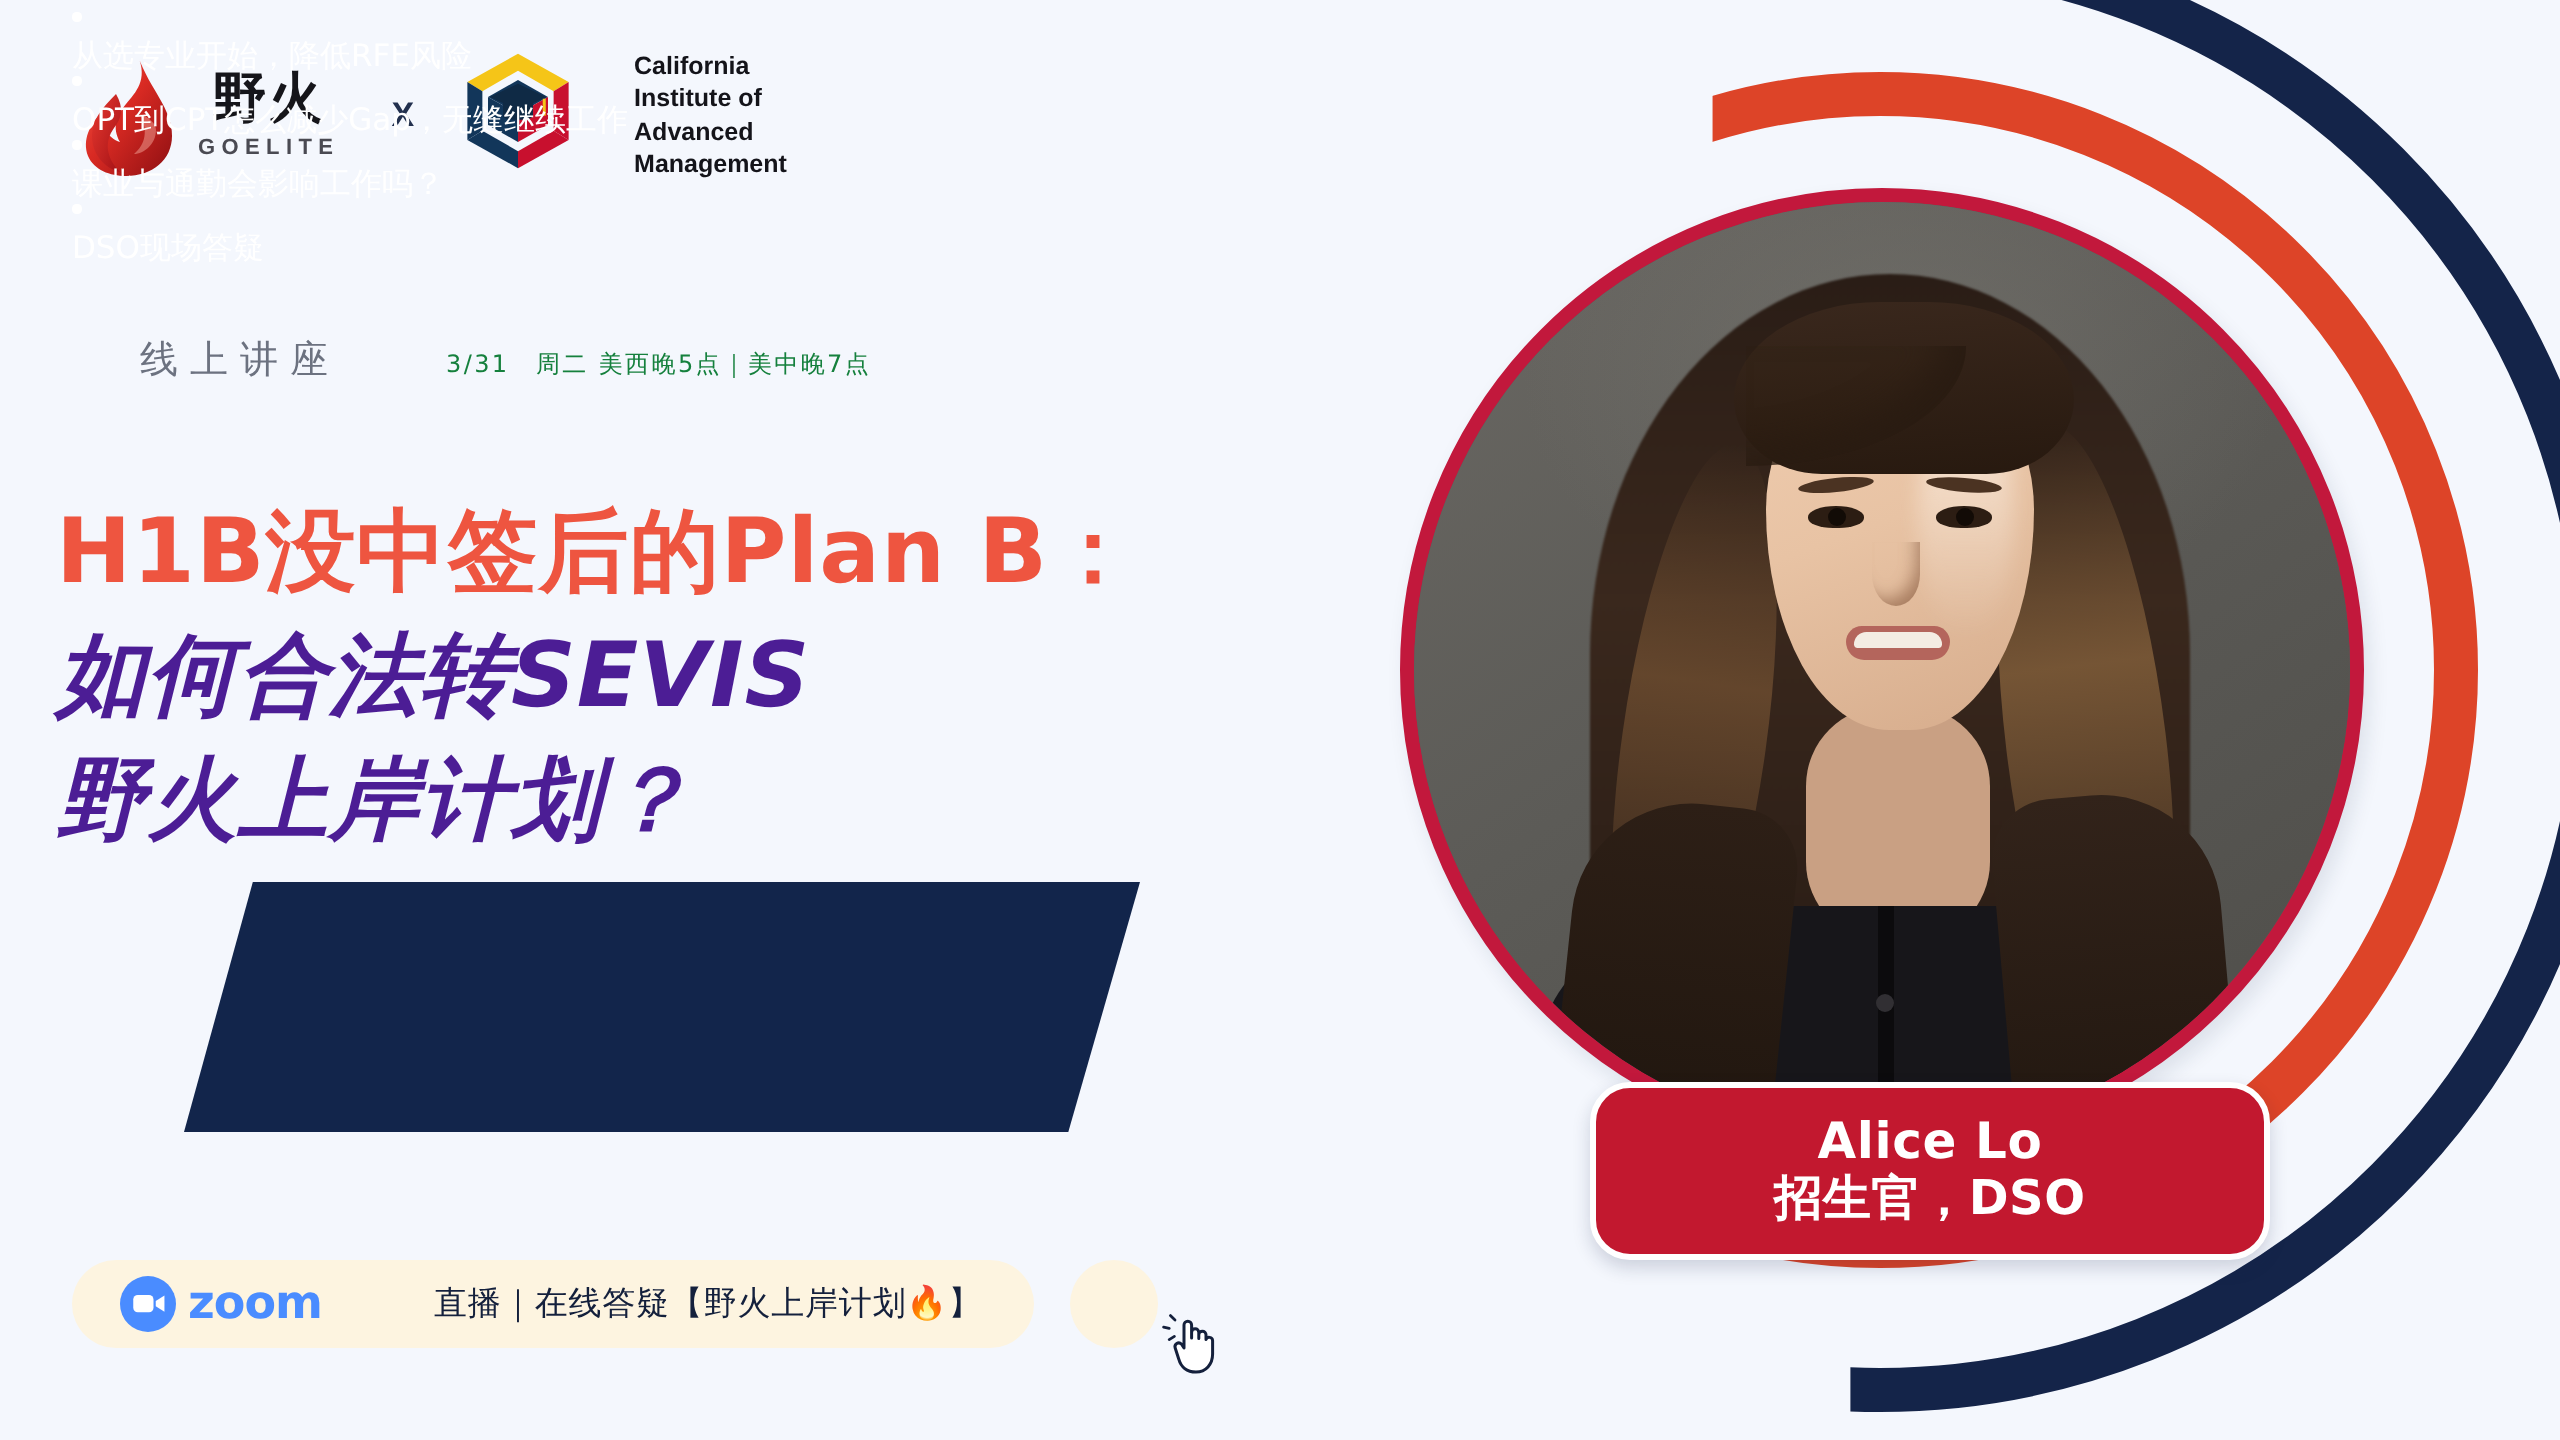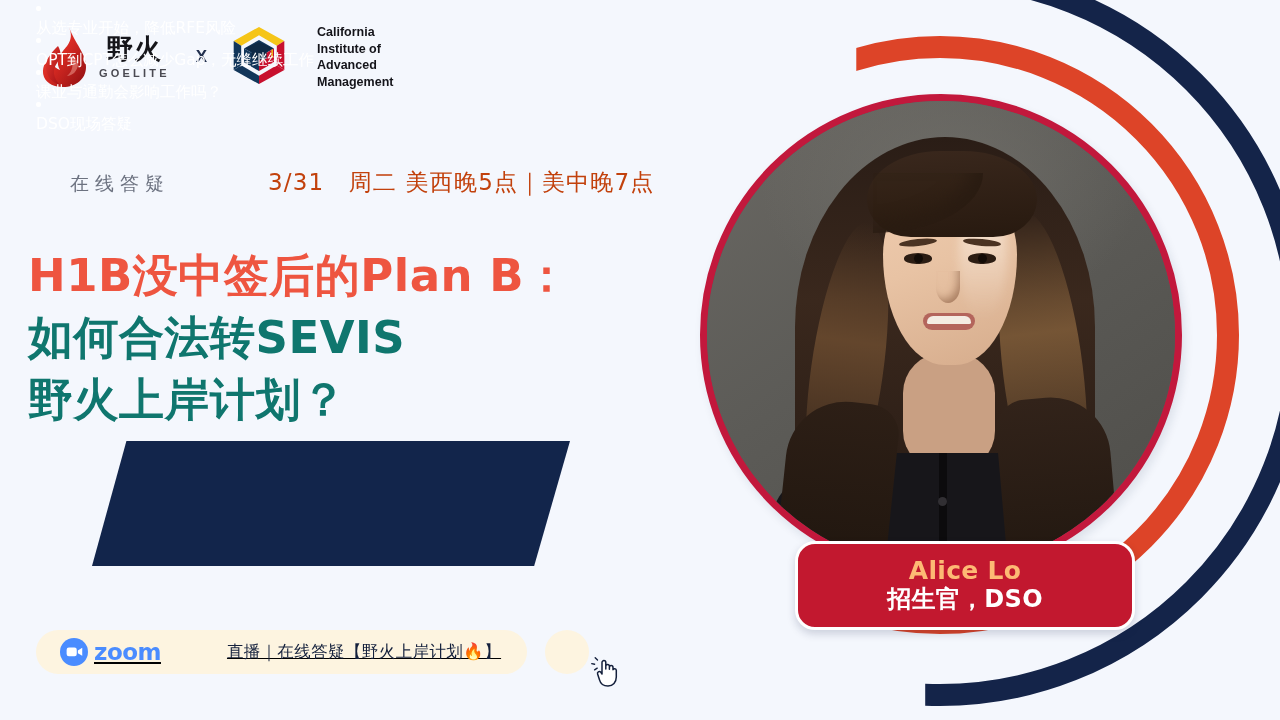--- a/index.html
+++ b/index.html
@@ -101,43 +101,43 @@
     display: flex;
     align-items: baseline;
   }
   #eyebrow-kicker {
     font-size: 19px;
     color: #6c7280;
     letter-spacing: 6px;
     font-family: "DejaVu Sans", sans-serif;
   }
   #eyebrow-datetime {
-    font-size: 23px;
-    color: #c2410c;
+    font-size: 12px;
+    color: #15803d;
     letter-spacing: 1.2px;
-    margin-left: 98px;
+    margin-left: 53px;
     font-family: "DejaVu Sans", sans-serif;
   }
 
   
   #headline {
     position: absolute;
     left: 28px; top: 245px;
     width: 690px;
   }
   .hl-line {
     font-family: "DejaVu Sans", sans-serif;
     font-weight: 700;
     font-size: 45px;
     line-height: 62px;
     letter-spacing: 0.5px;
     white-space: nowrap;
   }
   #hl-line-1 { color: #ee5540; }
-  #hl-line-2, #hl-line-3 { color: #0f766e; }
+  #hl-line-2, #hl-line-3 { color: #4c1d95; font-style: italic; }
 
   
   #bullets-panel {
     position: absolute;
     left: 92px; top: 441px;
     width: 478px; height: 125px;
     background: #12254b;
     clip-path: polygon(7.2% 0%, 100% 0%, 92.5% 100%, 0% 100%);
     box-shadow: 4px 5px 0 rgba(20,36,73,0.07);
   }
@@ -353,21 +353,21 @@
     display: flex;
     flex-direction: column;
     align-items: center;
     justify-content: center;
     box-shadow: 0 4px 9px rgba(20,36,73,0.18);
   }
   #speaker-name {
     font-family: "DejaVu Sans", sans-serif;
     font-size: 25px;
     font-weight: 700;
-    color: #fdba74;
+    color: #ffffff;
     line-height: 1.12;
     letter-spacing: 0.3px;
   }
   #speaker-role {
     font-family: "DejaVu Sans", sans-serif;
     font-size: 24px;
     font-weight: 700;
     color: #ffffff;
     line-height: 1.2;
     letter-spacing: 0.3px;
@@ -383,22 +383,21 @@
   .pill {
     background: #fdf4e0;
     border-radius: 24px;
     height: 44px;
     display: flex;
     align-items: center;
     box-sizing: border-box;
   }
   #zoom-pill {
     padding: 0 26px 0 24px;
-    gap: 28px;
-    text-decoration: underline;
+    gap: 18px;
   }
   #zoom-logo {
     display: flex;
     align-items: center;
     gap: 6px;
   }
   #zoom-badge {
     width: 28px; height: 28px;
     border-radius: 50%;
     background: #4a8cff;
@@ -496,21 +495,21 @@
         </svg>
       </div>
       <div id="ciam-name">California
 Institute of
 Advanced
 Management</div>
     </div>
   </div>
 
   <div id="eyebrow-row">
-    <span id="eyebrow-kicker">在线答疑</span>
+    <span id="eyebrow-kicker">线上讲座</span>
     <span id="eyebrow-datetime">3/31　周二 美西晚5点｜美中晚7点</span>
   </div>
 
   <div id="headline">
     <div class="hl-line" id="hl-line-1">H1B没中签后的Plan B：</div>
     <div class="hl-line" id="hl-line-2">如何合法转SEVIS</div>
     <div class="hl-line" id="hl-line-3">野火上岸计划？</div>
   </div>
 
   <div id="bullets-panel"></div>

